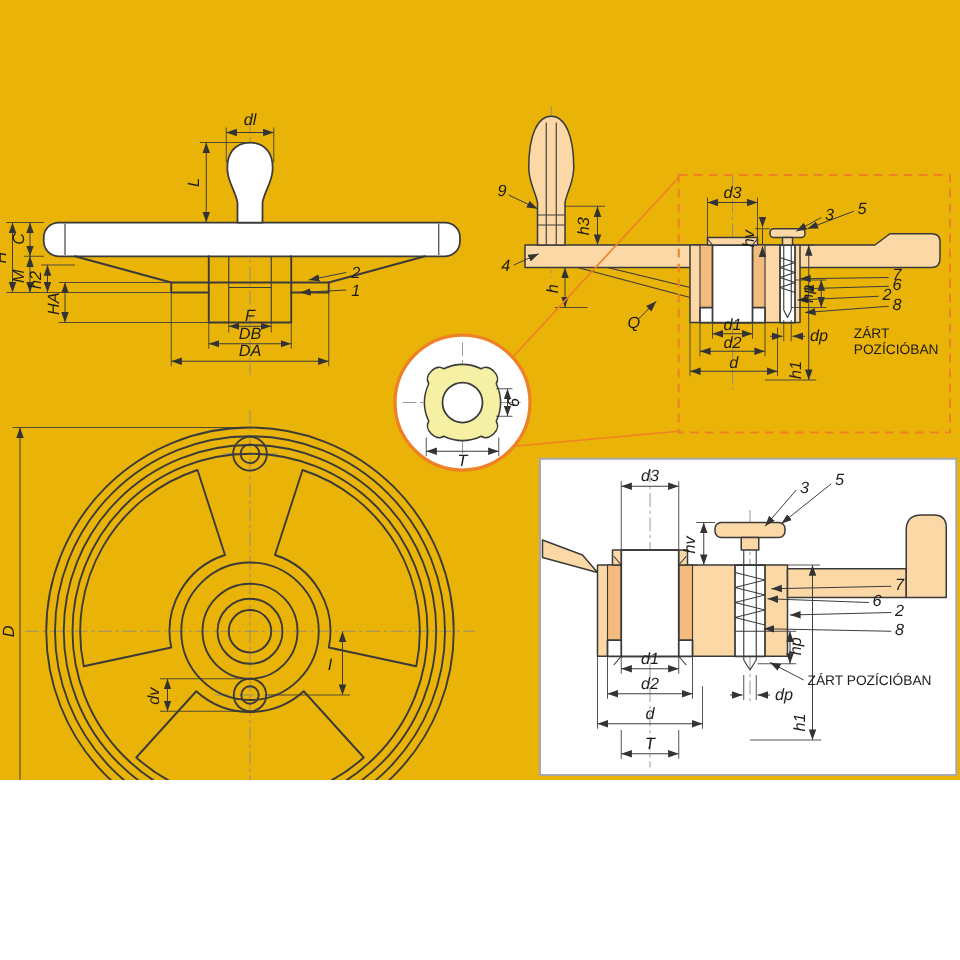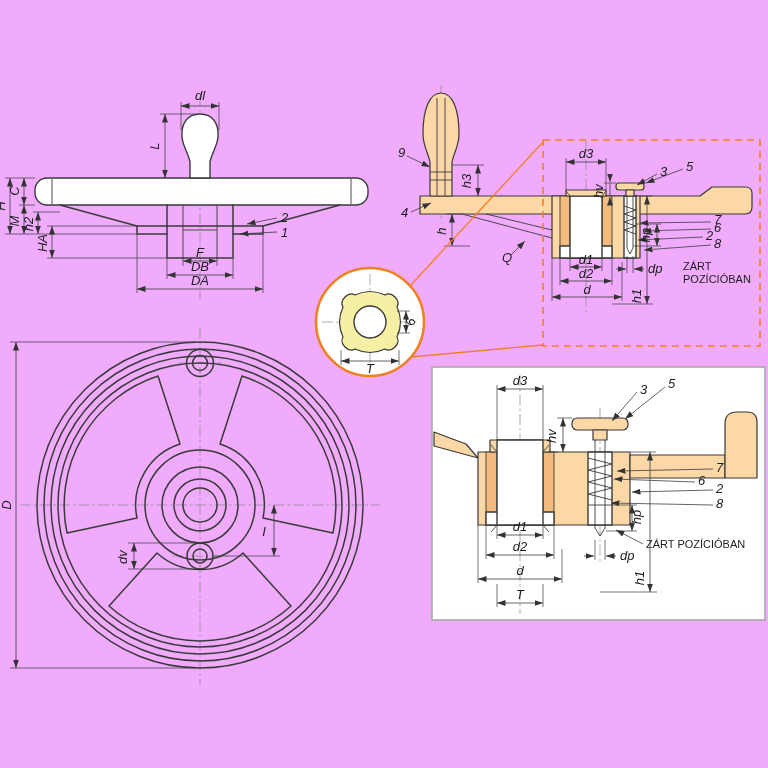--- a/index.html
+++ b/index.html
@@ -1,16 +1,16 @@
 <!DOCTYPE html>
 <html><head>
 <meta charset="utf-8">
 <style>
   html,body{margin:0;padding:0;background:#ffffff}
-  #stage{width:768px;height:768px;position:relative;background:#f0abfc;font-family:"Liberation Sans",sans-serif}
+  #stage{width:768px;height:624px;position:relative;background:#eab308;font-family:"Liberation Sans",sans-serif}
   svg{display:block}
   .lbl{font:italic 13px "Liberation Sans",sans-serif;fill:#1d1d1d;text-anchor:middle}
   .st{text-anchor:start}
   .note{font:11px "Liberation Sans",sans-serif;fill:#1d1d1d;text-anchor:start}
   .obj{fill:none;stroke:#3a3a3a;stroke-width:1.5;stroke-linejoin:round;stroke-linecap:round}
   .obj2{fill:none;stroke:#3a3a3a;stroke-width:.9;stroke-linejoin:round}
   .wfill{fill:#ffffff;stroke:#3a3a3a;stroke-width:1.4;stroke-linejoin:round}
   .tan{fill:#fbd8a5;stroke:#3a3a3a;stroke-width:1.2;stroke-linejoin:round}
   .tan2{fill:#f3bb7e;stroke:#3a3a3a;stroke-width:.9}
   .ybox{fill:#f6f0a4;stroke:#3a3a3a;stroke-width:1.2}

